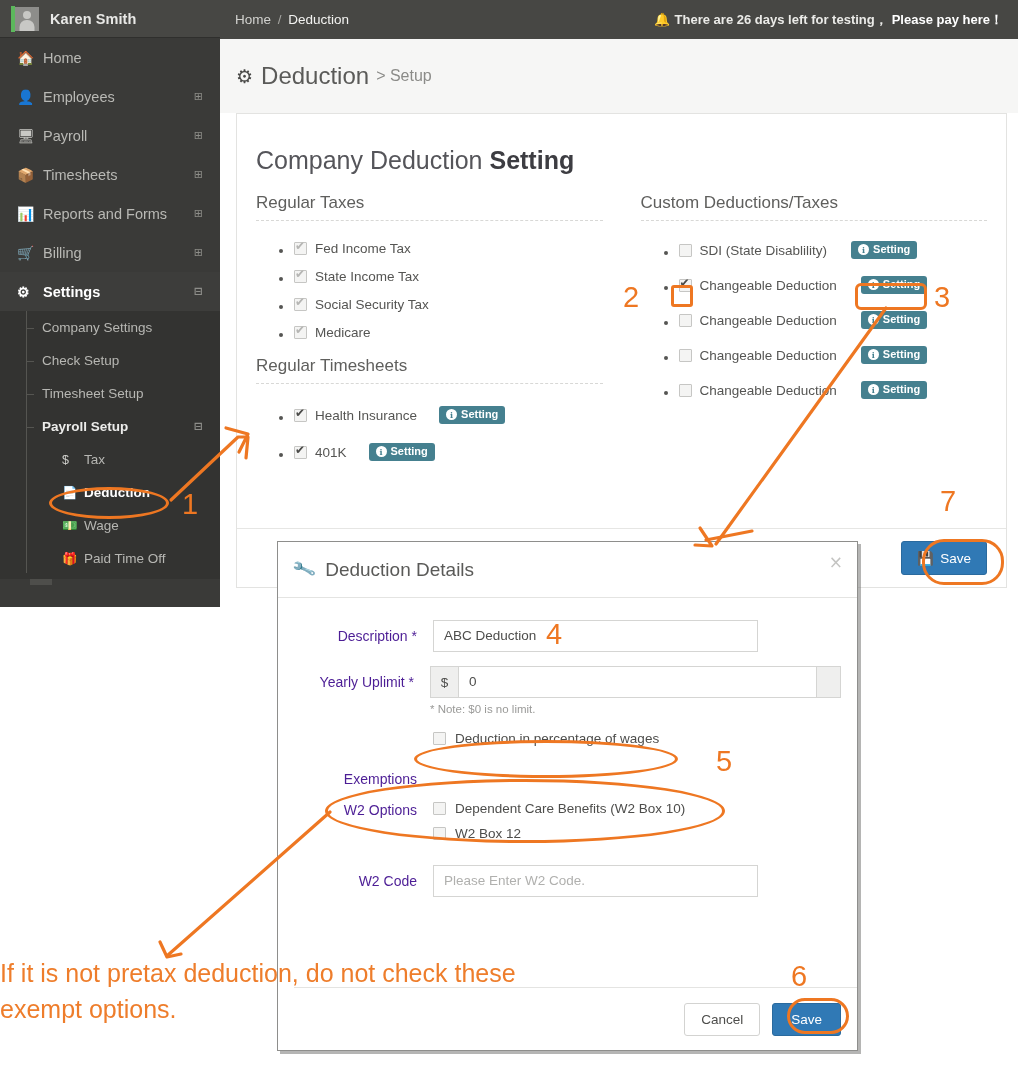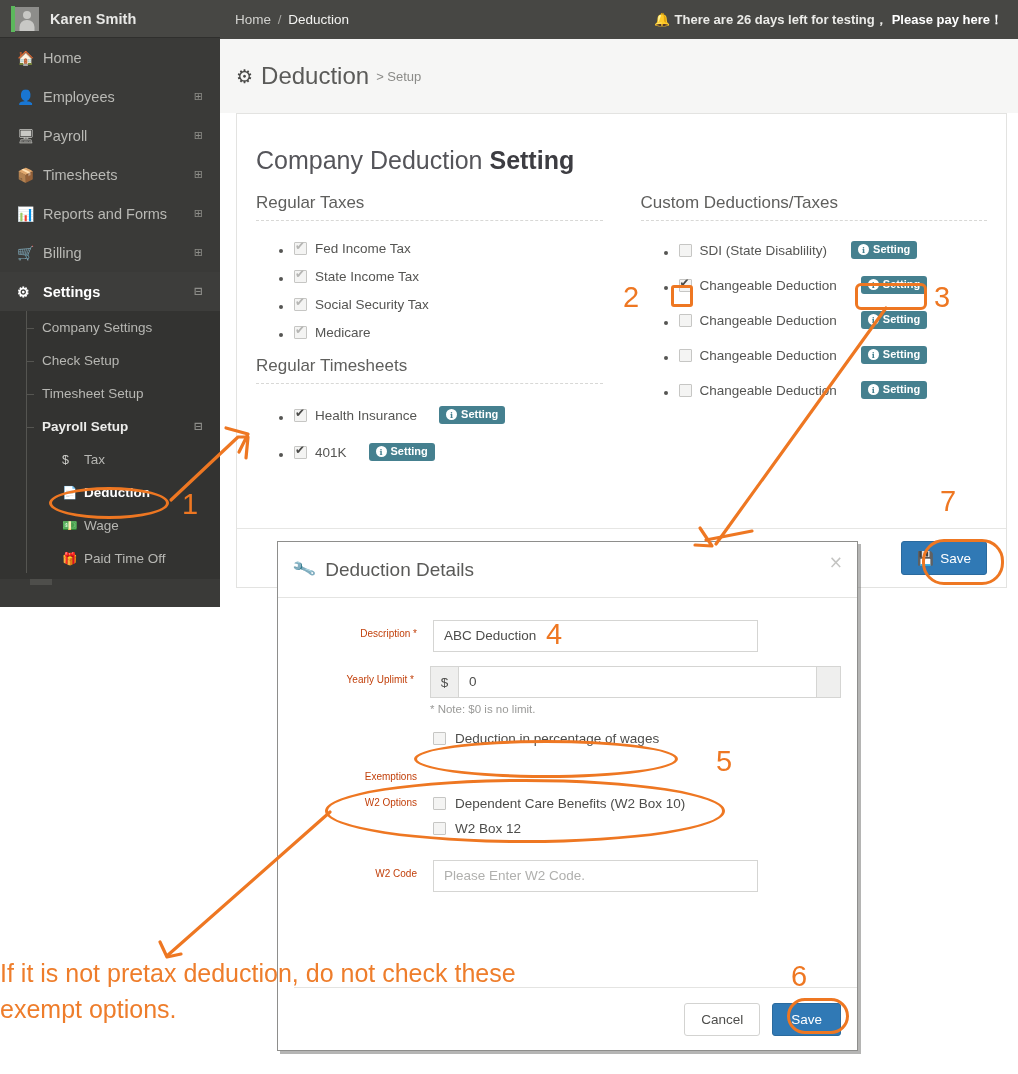--- a/index.html
+++ b/index.html
@@ -95,21 +95,21 @@
   .notice .bell { color:#e8b84b; font-size:13px; }
   .notice .pay { color:#ffffff; }
 
   
   .pagehead {
     position:absolute; left:220px; top:39px; width:798px; height:74px;
     background:#f6f6f5; display:flex; align-items:center;
   }
   .pagehead .gear { margin-left:16px; font-size:19px; color:#4a4a48; }
   .pagehead .t1 { margin-left:8px; font-size:24px; color:#5a5a58; font-weight:300;}
-  .pagehead .t2 { margin-left:7px; font-size:13px; color:#8b8b88; font-weight:300;}
+  .pagehead .t2 { margin-left:7px; font-size:16px; color:#8b8b88; font-weight:300;}
 
   
   .card {
     position:absolute; left:236px; top:113px; width:771px; height:475px;
     background:#fff; border:1px solid #e3e3e1;
   }
   .card-title {
     margin: 32px 0 0 19px; font-size:25px; color:#55555a; font-weight:300;
   }
   .card-title b { font-weight:700; color:#3d3d42; }
@@ -171,21 +171,21 @@
   .modal-head .wrench { font-size:17px; color:#3c3c3a; transform:rotate(-20deg); }
   .modal-head .ttl { margin-left:10px; font-size:19px; color:#5a5a58; font-weight:300; }
   .modal-close {
     position:absolute; right:14px; top:12px; font-size:17px; color:#c4c4c2; cursor:pointer;
     line-height:1; font-family:"DejaVu Sans", sans-serif;
   }
   .modal-body { padding: 22px 16px 0 16px; }
   .frow { display:flex; align-items:flex-start; margin-bottom:14px; }
   .flabel {
     width:139px; text-align:right; padding-right:16px; padding-top:8px;
-    font-size:10px; color:#c2410c;
+    font-size:14px; color:#4c1d95;
   }
   .fctrl { flex:1; position:relative; }
   .inp {
     width:325px; height:32px; border:1px solid #d5d5d3; background:#fff;
     font-size:13.5px; color:#4d4d4b; padding:0 10px; line-height:30px;
   }
   .inp.ph { color:#b0b0ae; }
   .inpgrp { display:flex; width:411px; }
   .inpgrp .pre {
     width:28px; height:32px; border:1px solid #d5d5d3; border-right:none;

